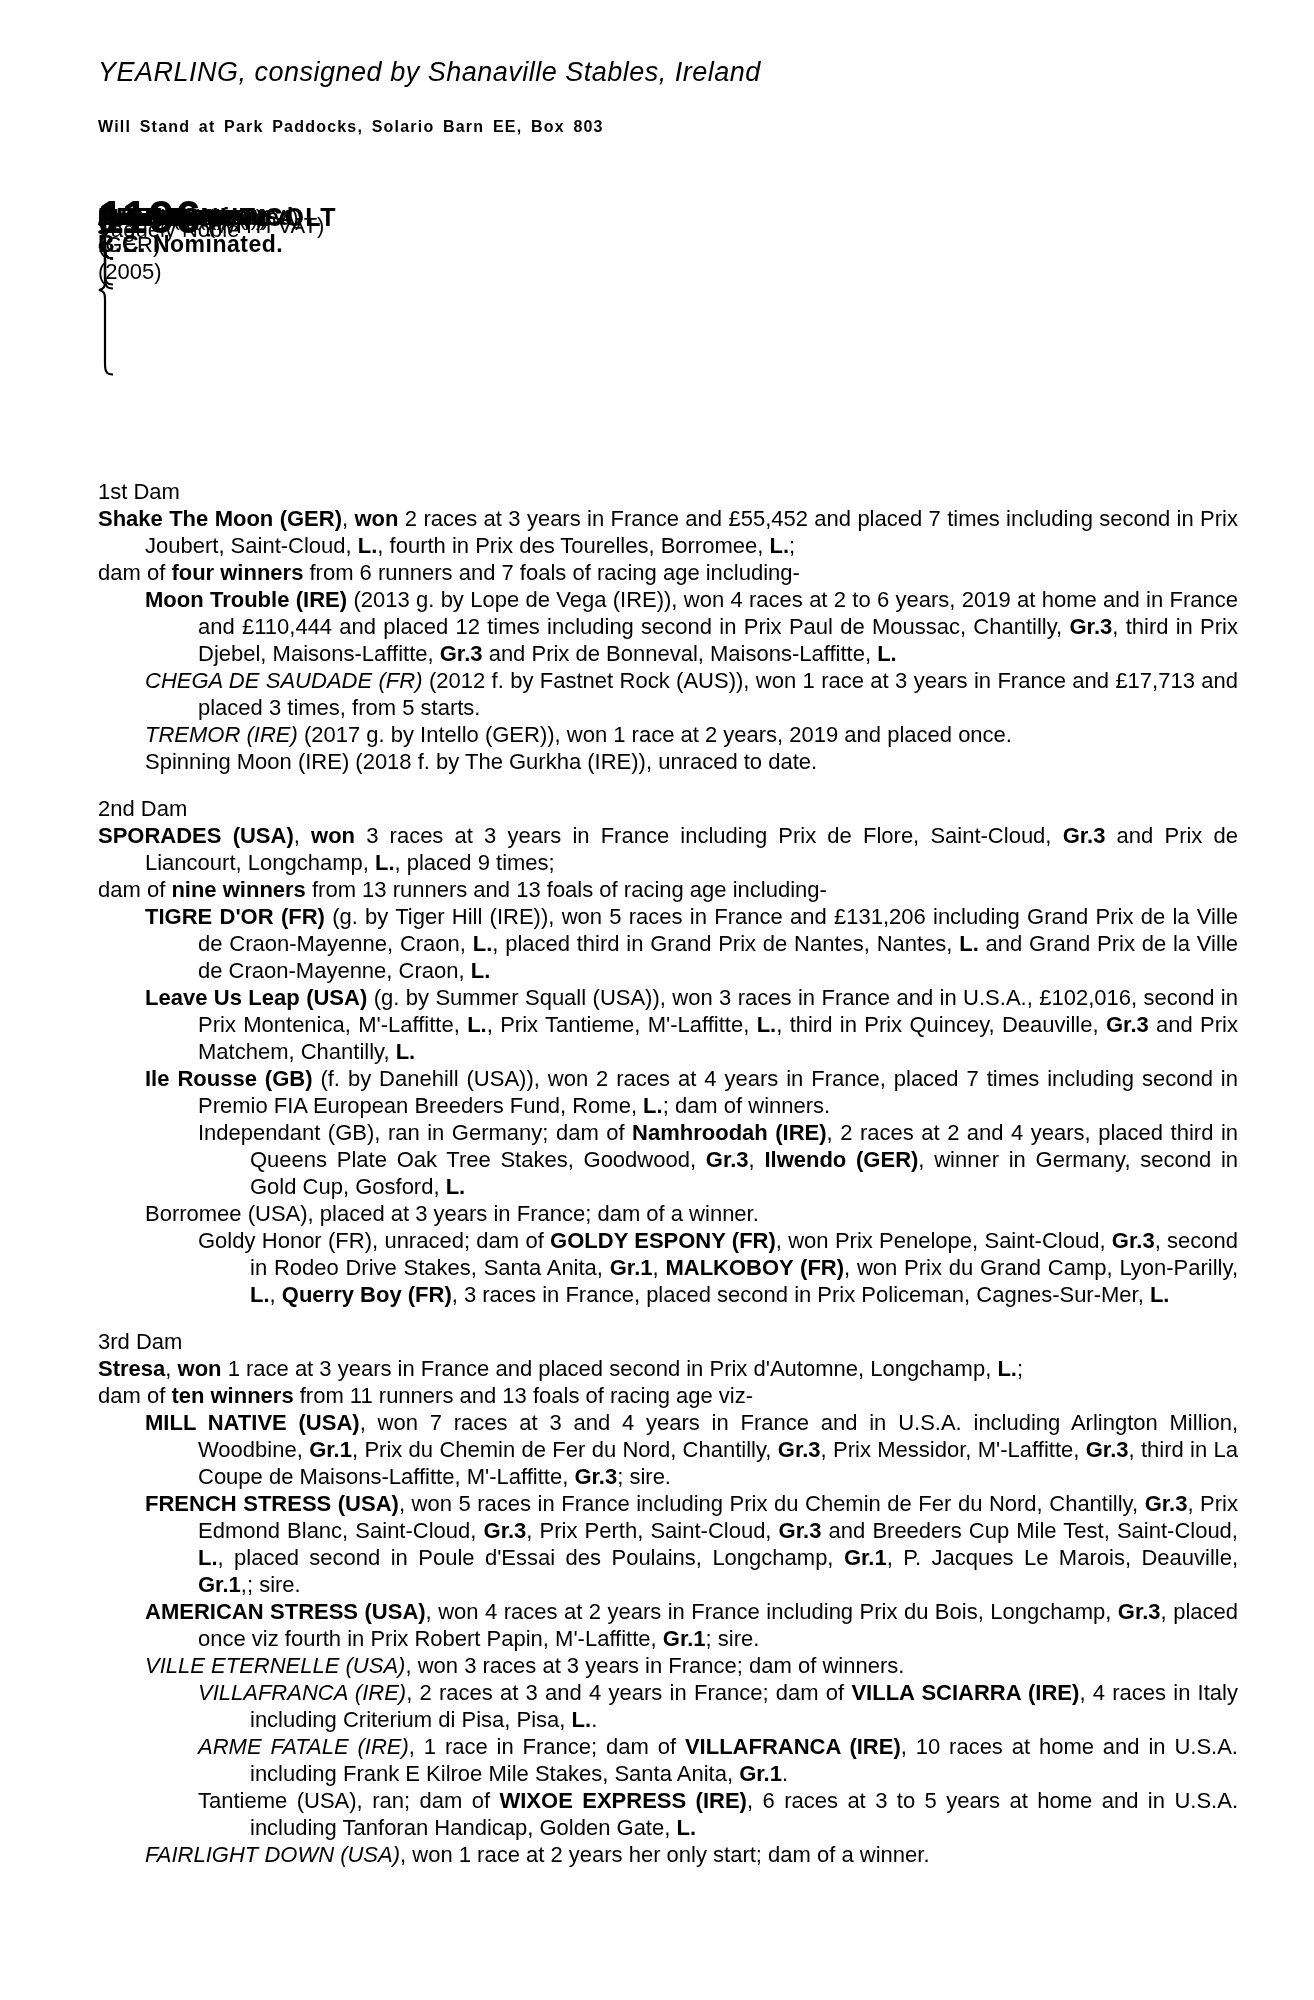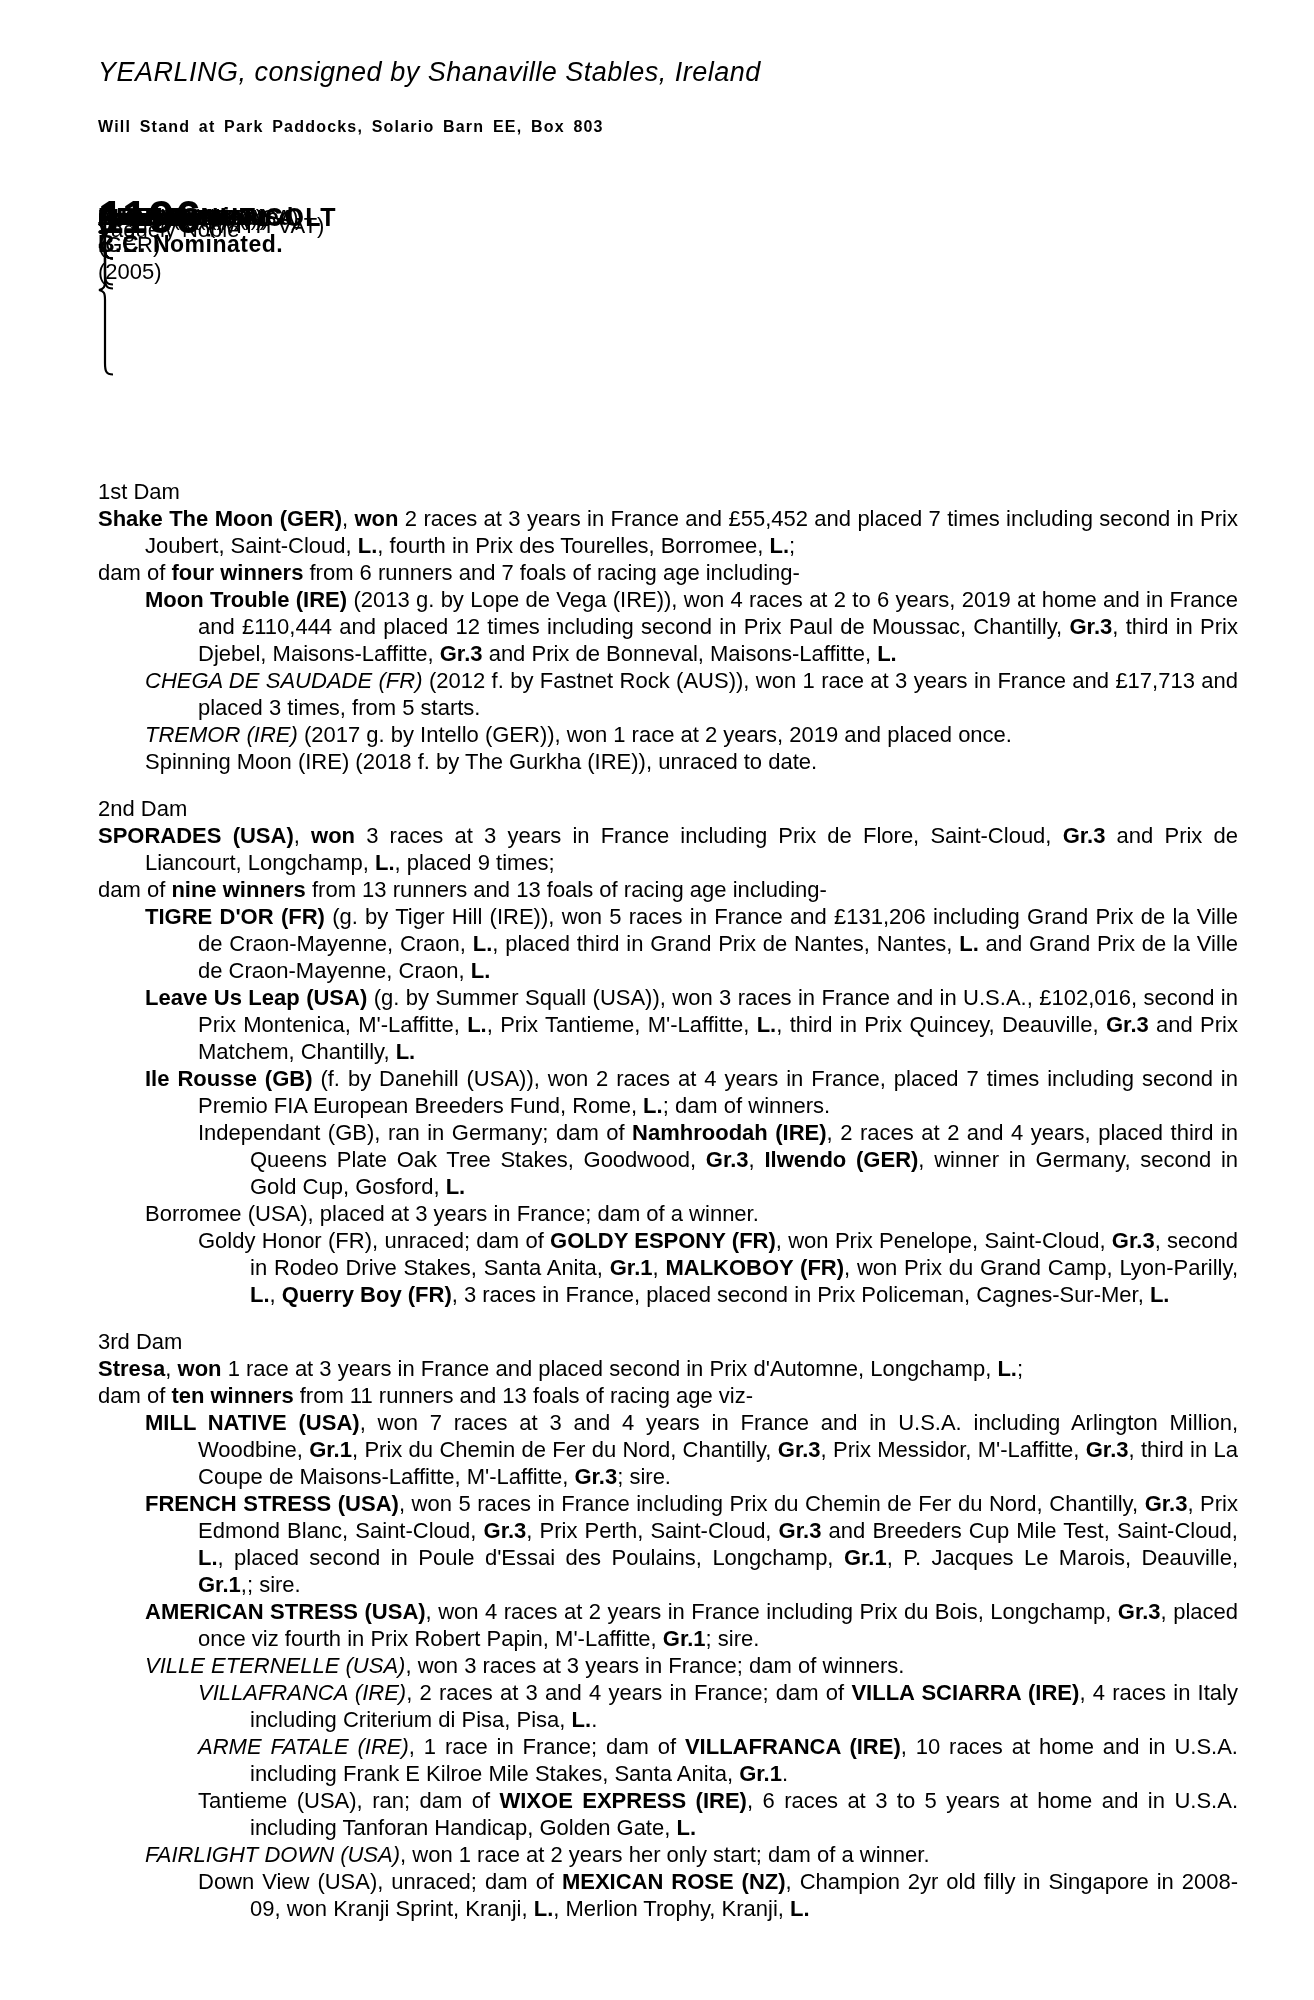--- a/index.html
+++ b/index.html
@@ -151,17 +151,16 @@
         <p class="i0"><span class="b">Stresa</span><span>, </span><span class="b">won</span><span> 1 race at 3 years in France and placed second in Prix d'Automne, Longchamp, </span><span class="b">L.</span><span>;</span></p>
         <p class="i0"><span>dam of </span><span class="b">ten winners</span><span> from 11 runners and 13 foals of racing age viz-</span></p>
         <p class="i1"><span class="b">MILL NATIVE (USA)</span><span>, won 7 races at 3 and 4 years in France and in U.S.A. including Arlington Million, Woodbine, </span><span class="b">Gr.1</span><span>, Prix du Chemin de Fer du Nord, Chantilly, </span><span class="b">Gr.3</span><span>, Prix Messidor, M'-Laffitte, </span><span class="b">Gr.3</span><span>, third in La Coupe de Maisons-Laffitte, M'-Laffitte, </span><span class="b">Gr.3</span><span>; sire.</span></p>
         <p class="i1"><span class="b">FRENCH STRESS (USA)</span><span>, won 5 races in France including Prix du Chemin de Fer du Nord, Chantilly, </span><span class="b">Gr.3</span><span>, Prix Edmond Blanc, Saint-Cloud, </span><span class="b">Gr.3</span><span>, Prix Perth, Saint-Cloud, </span><span class="b">Gr.3</span><span> and Breeders Cup Mile Test, Saint-Cloud, </span><span class="b">L.</span><span>, placed second in Poule d'Essai des Poulains, Longchamp, </span><span class="b">Gr.1</span><span>, P. Jacques Le Marois, Deauville, </span><span class="b">Gr.1</span><span>,; sire.</span></p>
         <p class="i1"><span class="b">AMERICAN STRESS (USA)</span><span>, won 4 races at 2 years in France including Prix du Bois, Longchamp, </span><span class="b">Gr.3</span><span>, placed once viz fourth in Prix Robert Papin, M'-Laffitte, </span><span class="b">Gr.1</span><span>; sire.</span></p>
         <p class="i1"><span class="i">VILLE ETERNELLE (USA)</span><span>, won 3 races at 3 years in France; dam of winners.</span></p>
         <p class="i2"><span class="i">VILLAFRANCA (IRE)</span><span>, 2 races at 3 and 4 years in France; dam of </span><span class="b">VILLA SCIARRA (IRE)</span><span>, 4 races in Italy including Criterium di Pisa, Pisa, </span><span class="b">L.</span><span>.</span></p>
         <p class="i2"><span class="i">ARME FATALE (IRE)</span><span>, 1 race in France; dam of </span><span class="b">VILLAFRANCA (IRE)</span><span>, 10 races at home and in U.S.A. including Frank E Kilroe Mile Stakes, Santa Anita, </span><span class="b">Gr.1</span><span>.</span></p>
         <p class="i2"><span>Tantieme (USA), ran; dam of </span><span class="b">WIXOE EXPRESS (IRE)</span><span>, 6 races at 3 to 5 years at home and in U.S.A. including Tanforan Handicap, Golden Gate, </span><span class="b">L.</span></p>
         <p class="i1"><span class="i">FAIRLIGHT DOWN (USA)</span><span>, won 1 race at 2 years her only start; dam of a winner.</span></p>
-        <p class="i2"><span>Down View (USA), unraced; dam of </span><span class="b">MEXICAN ROSE (NZ)</span><span>, Champion 2yr old filly in Singapore in 2008-09, won Kranji Sprint, Kranji, </span><span class="b">L.</span><span>, Merlion Trophy, Kranji, </span><span class="b">L.</span></p>
       </div>
     </div>
 
 </div>
 
 </body></html>

